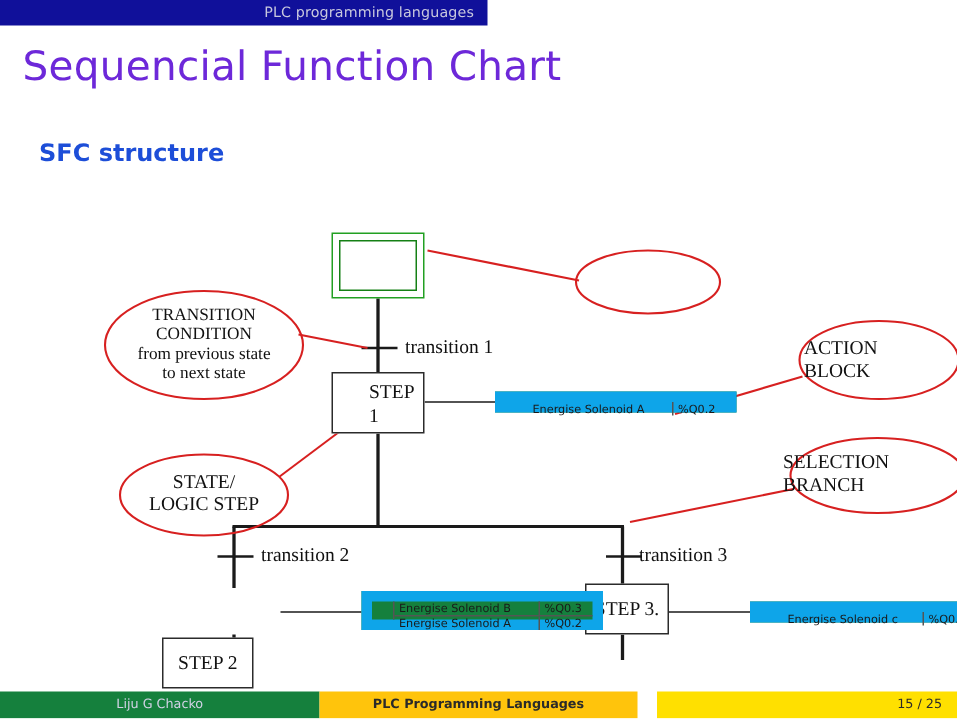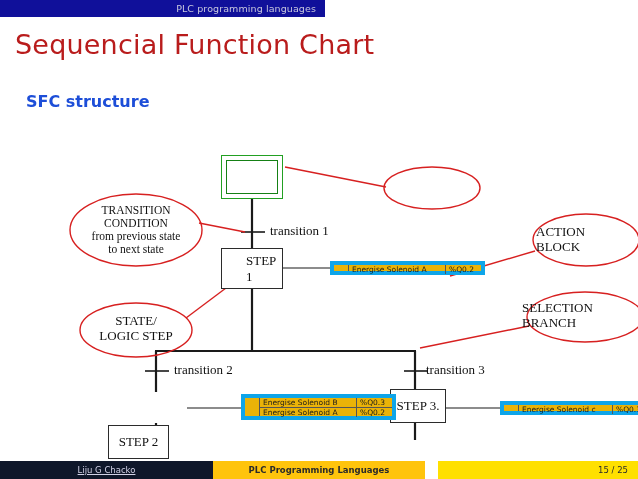--- a/index.html
+++ b/index.html
@@ -47,21 +47,21 @@
     box-sizing: border-box;
     letter-spacing: .1px;
   }
 
   
   .slide-title {
     position: absolute;
     left: 15px;
     top: 29px;
     font-size: 27px;
-    color: #b91c1c;
+    color: #6d28d9;
     letter-spacing: .2px;
     white-space: nowrap;
   }
   .slide-subtitle {
     position: absolute;
     left: 26px;
     top: 92px;
     font-size: 16px;
     font-weight: bold;
     color: #1d4ed8;
@@ -112,22 +112,22 @@
     border: 1.6px solid #158015;
     background: #ffffff;
     box-sizing: border-box;
   }
 
   
   .actblk {
     position: absolute;
     display: flex;
     align-items: stretch;
-    background: #eab308;
-    border: 4px solid #0ea5e9;
+    background: #15803d;
+    border: 7px solid #0ea5e9;
     box-sizing: border-box;
   }
   .actblk .qual {
     width: 15px;
     border-right: 1px solid #555;
     box-sizing: border-box;
   }
   .actblk .rows {
     display: flex;
     flex-direction: column;
@@ -175,28 +175,27 @@
   .footbar {
     position: absolute;
     left: 0;
     bottom: 0;
     width: 638px;
     height: 18px;
     display: flex;
   }
   .foot-author {
     flex: 0 0 213px;
-    background: #0f172a;
+    background: #15803d;
     color: #D2D2E6;
     font-size: 8.5px;
     display: flex;
     align-items: center;
     justify-content: center;
     box-sizing: border-box;
-    text-decoration: underline;
   }
   .foot-mid {
     flex: 0 0 212px;
     background: #FFC40C;
     color: #2a2a2a;
     font-size: 8.5px;
     font-weight: bold;
     display: flex;
     align-items: center;
     justify-content: center;

